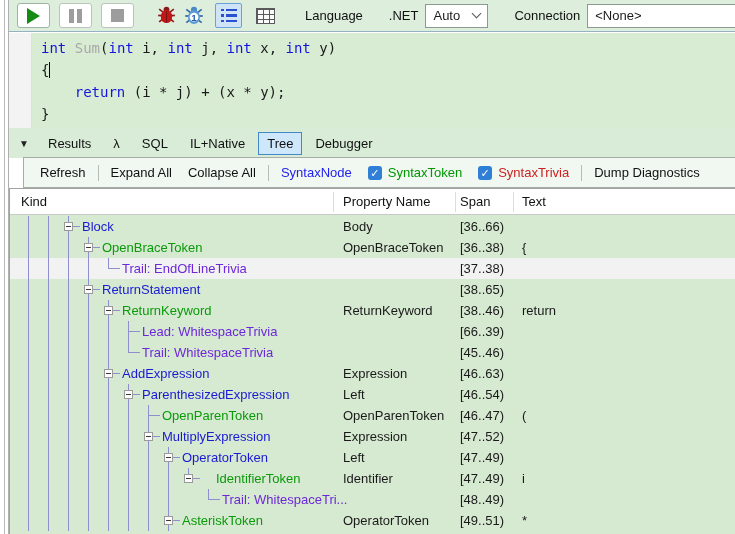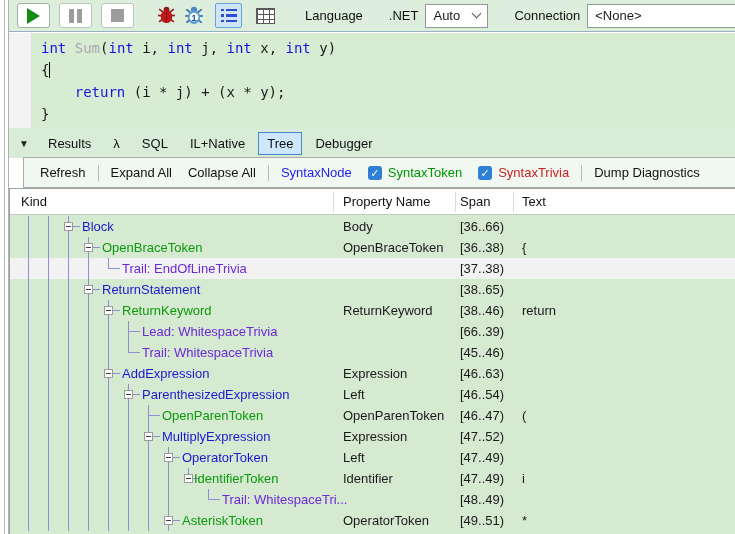--- a/index.html
+++ b/index.html
@@ -356,21 +356,21 @@
           <i class="tv-v" style="left: 38px;"></i>
           <i class="tv-v" style="left: 58px;"></i>
           <i class="tv-v" style="left: 78px;"></i>
           <i class="tv-v" style="left: 98px;"></i>
           <i class="tv-v" style="left: 118px;"></i>
           <i class="tv-v" style="left: 138px;"></i>
           <i class="tv-v" style="left: 158px;"></i>
           <i class="tv-v half" style="left: 178px;"></i>
           <i class="tv-h" style="left: 183px; width: 7px;"></i>
           <i class="tv-box" style="left: 174px;"></i>
-          <span class="cell k-token" style="left: 184px;">IdentifierToken</span>
+          <span class="cell k-token" style="left: 206px;">IdentifierToken</span>
           <span class="cell prop">Identifier</span>
           <span class="cell span">[47..49)</span>
           <span class="cell text">i</span>
         </div>
         <div class="tree-row">
           <i class="tv-v" style="left: 18px;"></i>
           <i class="tv-v" style="left: 38px;"></i>
           <i class="tv-v" style="left: 58px;"></i>
           <i class="tv-v" style="left: 78px;"></i>
           <i class="tv-v" style="left: 98px;"></i>

